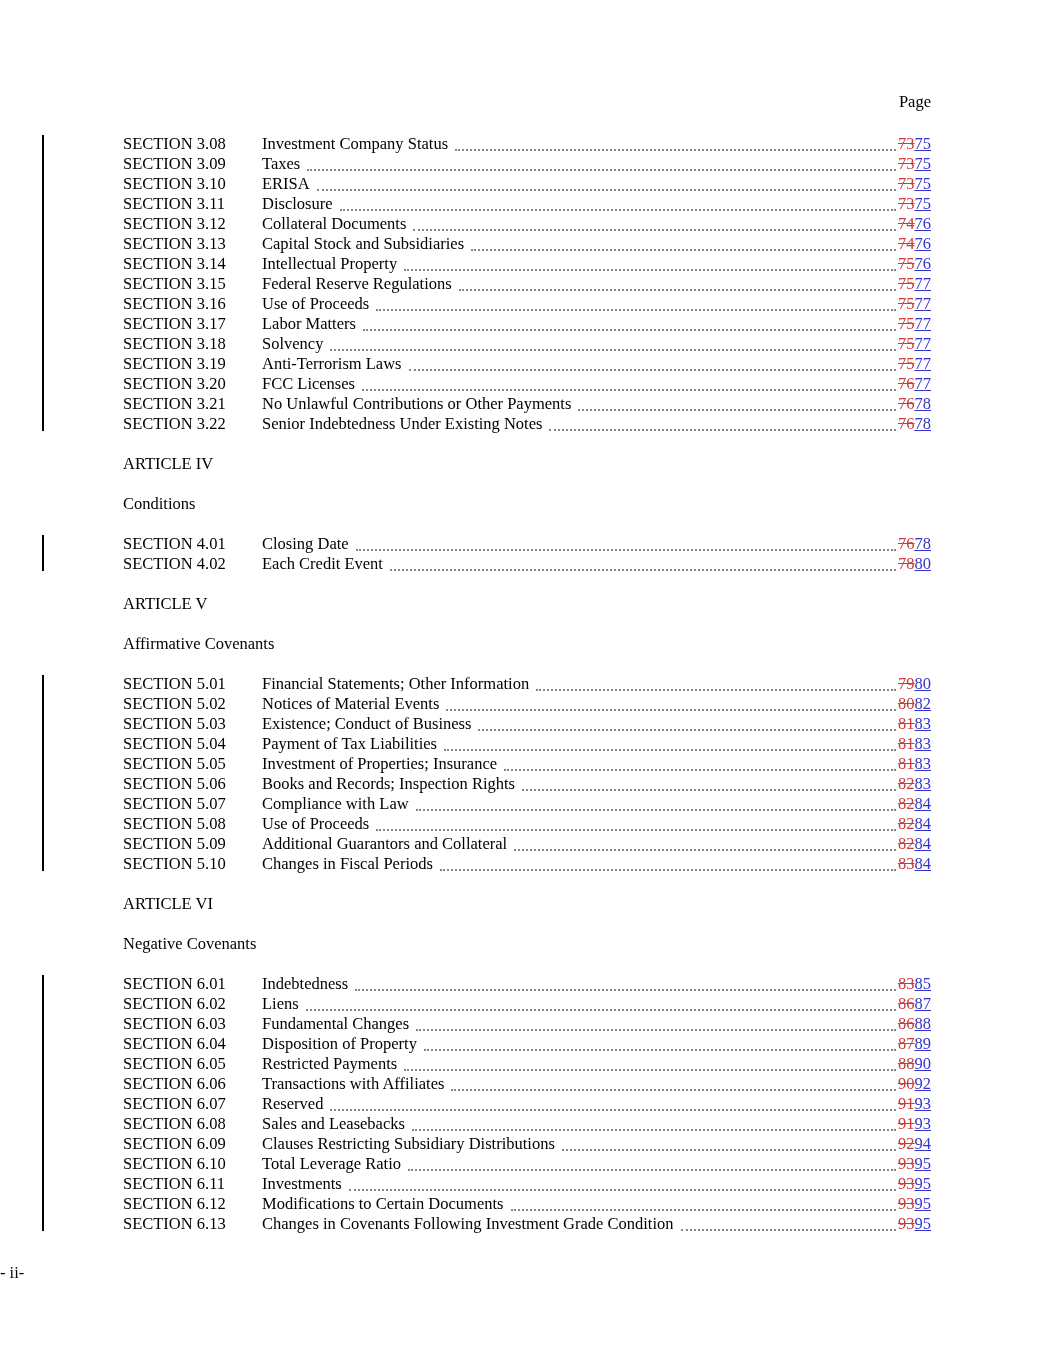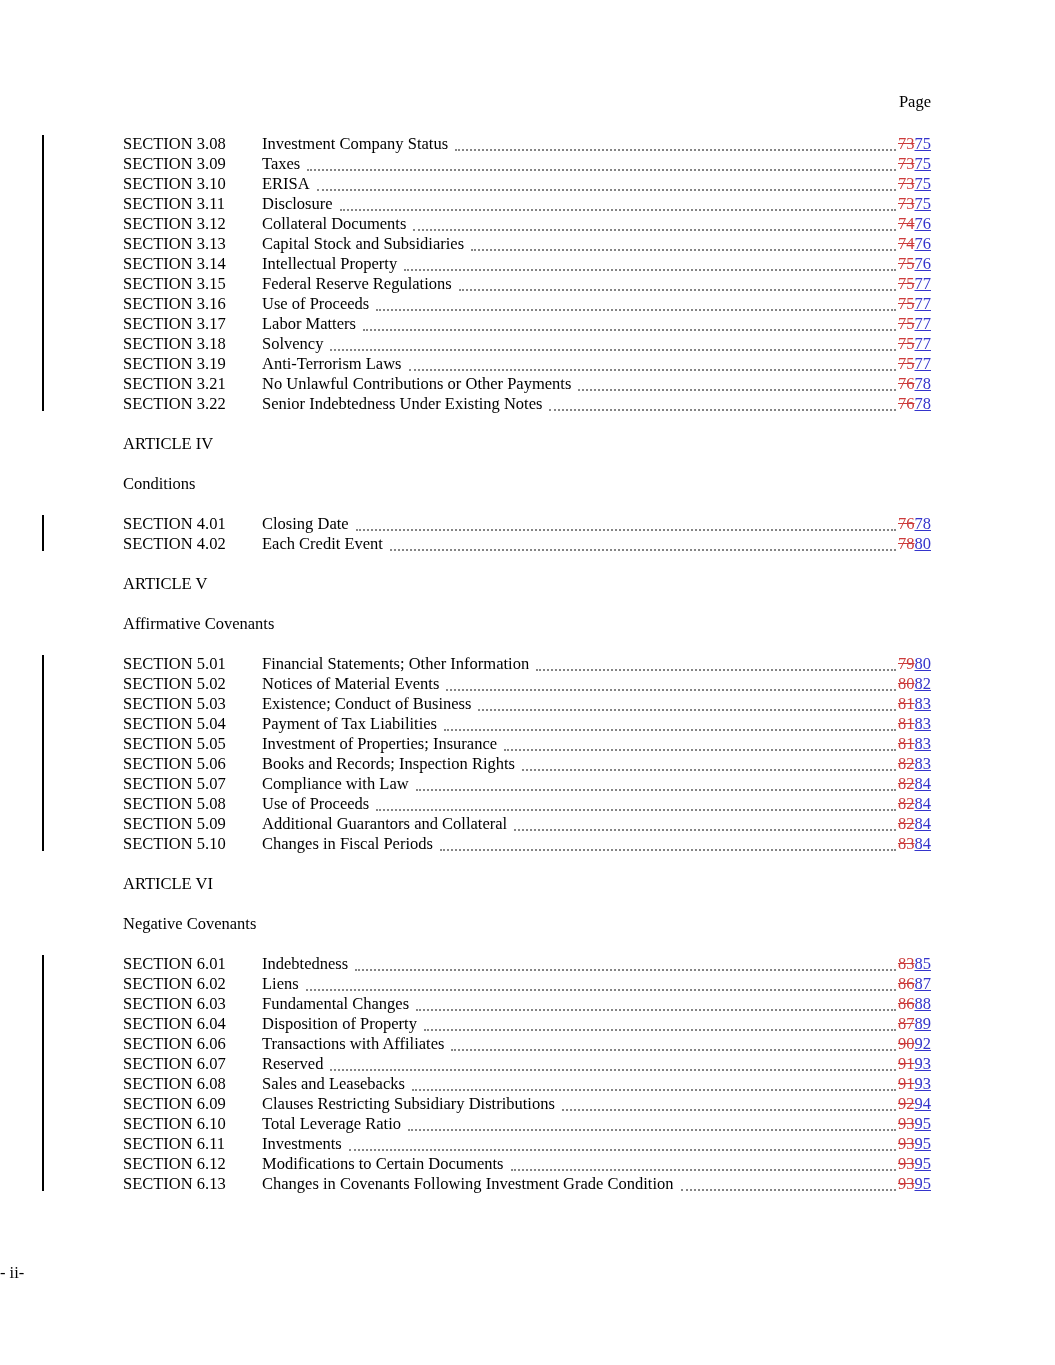--- a/index.html
+++ b/index.html
@@ -148,20 +148,26 @@
           <span class="leader"></span>
           <span class="pages"><span class="old-page">75</span><span class="new-page">77</span></span>
         </div>
         <div class="row">
           <span class="sec">SECTION 3.19</span>
           <span class="title">Anti-Terrorism Laws</span>
           <span class="leader"></span>
           <span class="pages"><span class="old-page">75</span><span class="new-page">77</span></span>
         </div>
         <div class="row">
+          <span class="sec">SECTION 3.20</span>
+          <span class="title">FCC Licenses</span>
+          <span class="leader"></span>
+          <span class="pages"><span class="old-page">76</span><span class="new-page">77</span></span>
+        </div>
+        <div class="row">
           <span class="sec">SECTION 3.21</span>
           <span class="title">No Unlawful Contributions or Other Payments</span>
           <span class="leader"></span>
           <span class="pages"><span class="old-page">76</span><span class="new-page">78</span></span>
         </div>
         <div class="row">
           <span class="sec">SECTION 3.22</span>
           <span class="title">Senior Indebtedness Under Existing Notes</span>
           <span class="leader"></span>
           <span class="pages"><span class="old-page">76</span><span class="new-page">78</span></span>
@@ -266,20 +272,26 @@
           <span class="sec">SECTION 6.03</span>
           <span class="title">Fundamental Changes</span>
           <span class="leader"></span>
           <span class="pages"><span class="old-page">86</span><span class="new-page">88</span></span>
         </div>
         <div class="row">
           <span class="sec">SECTION 6.04</span>
           <span class="title">Disposition of Property</span>
           <span class="leader"></span>
           <span class="pages"><span class="old-page">87</span><span class="new-page">89</span></span>
+        </div>
+        <div class="row">
+          <span class="sec">SECTION 6.05</span>
+          <span class="title">Restricted Payments</span>
+          <span class="leader"></span>
+          <span class="pages"><span class="old-page">88</span><span class="new-page">90</span></span>
         </div>
         <div class="row">
           <span class="sec">SECTION 6.06</span>
           <span class="title">Transactions with Affiliates</span>
           <span class="leader"></span>
           <span class="pages"><span class="old-page">90</span><span class="new-page">92</span></span>
         </div>
         <div class="row">
           <span class="sec">SECTION 6.07</span>
           <span class="title">Reserved</span>

